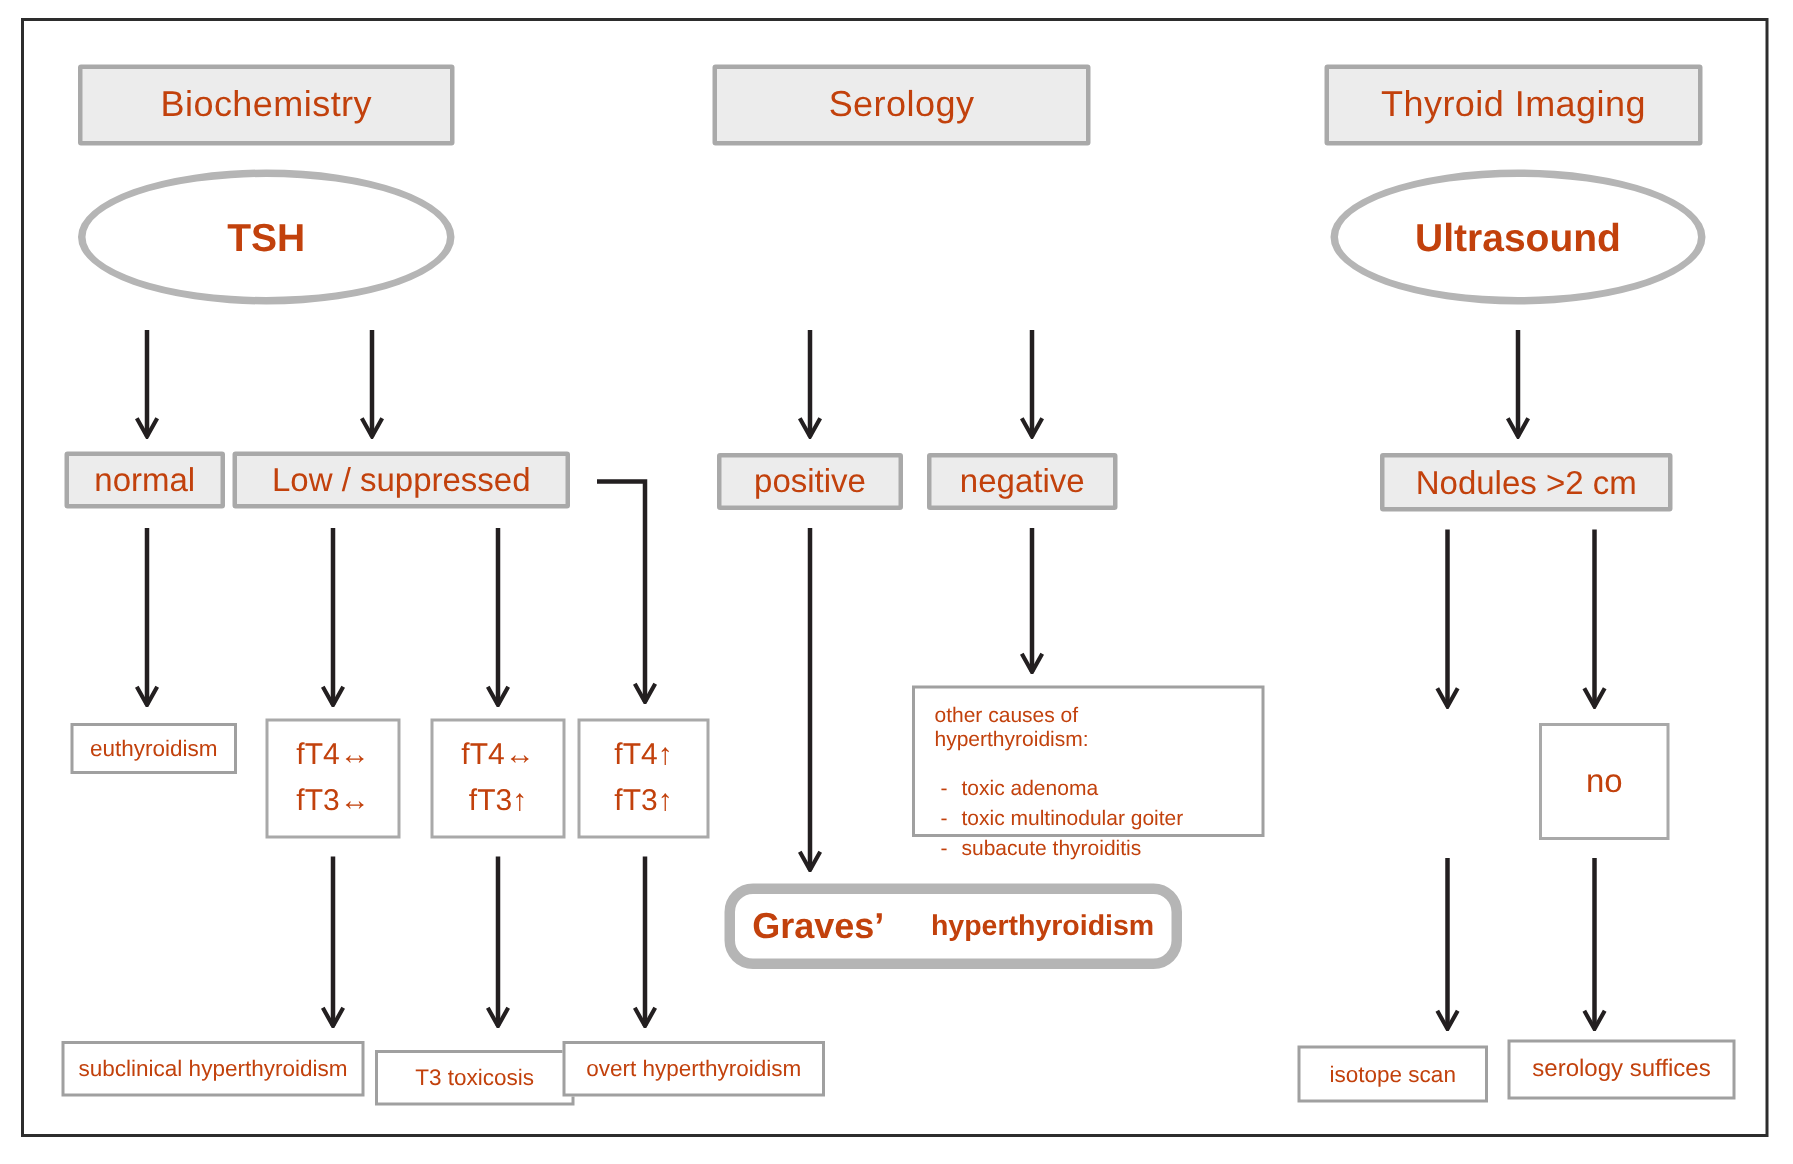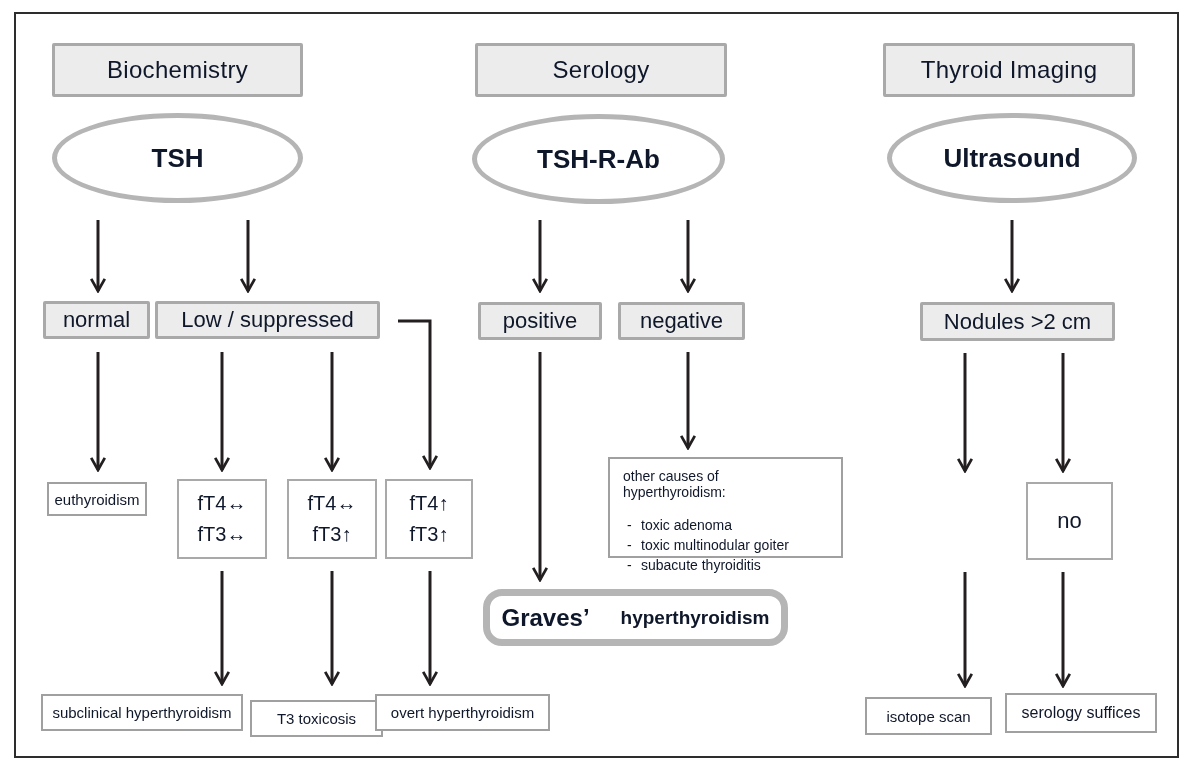--- a/index.html
+++ b/index.html
@@ -1,18 +1,18 @@
 <!DOCTYPE html>
 <html><head>
 <meta charset="utf-8">
 <style>
   html,body{margin:0;padding:0;background:#ffffff;}
   .canvas{
     position:relative;width:1195px;height:776px;background:#ffffff;
-    font-family:"Liberation Sans", sans-serif;color:#0f172a;overflow:hidden;
+    font-family:"Liberation Sans", sans-serif;color:#c2410c;overflow:hidden;
   }
   .frame{
     position:absolute;left:14px;top:12px;width:1165px;height:746px;
     border:2px solid #2d2d2d;background:transparent;box-sizing:border-box;
   }
   .arrows{position:absolute;left:0;top:0;width:1195px;height:776px;pointer-events:none;}
   .node{position:absolute;box-sizing:border-box;display:flex;align-items:center;justify-content:center;text-align:center;}
   .hdr{
     background:#ececec;border:3px solid #a9a9a9;border-radius:2px;
     font-size:24px;letter-spacing:0.3px;
@@ -91,21 +91,21 @@
   </svg>
 
   <div class="node hdr" style="left:52px;top:43px;width:251px;height:54px;">Biochemistry</div>
 
   <div class="node ell" style="left:52px;top:113px;width:251px;height:90px;">TSH</div>
 
   <div class="node dec" style="left:43px;top:301px;width:107px;height:38px;">normal</div>
 
   <div class="node dec" style="left:155px;top:301px;width:225px;height:38px;">Low / suppressed</div>
 
-  <div class="node res" style="left:47px;top:482px;width:100px;height:34px;">euthyroidism</div>
+  <div class="node res" style="left:47px;top:482px;width:111px;height:34px;">euthyroidism</div>
 
   <div class="node ft" style="left:177px;top:479px;width:90px;height:80px;flex-direction:column;">
     <span>fT4↔</span>
     <span>fT3↔</span>
   </div>
 
   <div class="node ft" style="left:287px;top:479px;width:90px;height:80px;flex-direction:column;">
     <span>fT4↔</span>
     <span>fT3↑</span>
   </div>
@@ -116,21 +116,20 @@
   </div>
 
   <div class="node res" style="left:41px;top:694px;width:202px;height:37px;">subclinical hyperthyroidism</div>
 
   <div class="node res" style="left:250px;top:700px;width:133px;height:37px;">T3 toxicosis</div>
 
   <div class="node res" style="left:375px;top:694px;width:175px;height:37px;">overt hyperthyroidism</div>
 
   <div class="node hdr" style="left:475px;top:43px;width:252px;height:54px;">Serology</div>
 
-  <div class="node ell" style="left:472px;top:114px;width:253px;height:90px;">TSH-R-Ab</div>
 
   <div class="node dec" style="left:478px;top:302px;width:124px;height:38px;">positive</div>
 
   <div class="node dec" style="left:618px;top:302px;width:127px;height:38px;">negative</div>
 
   <div class="node causes" style="left:608px;top:457px;width:235px;height:101px;">
     <span class="title">other causes of hyperthyroidism:</span>
     <ul>
       <li>
         <span class="dash">-</span>

